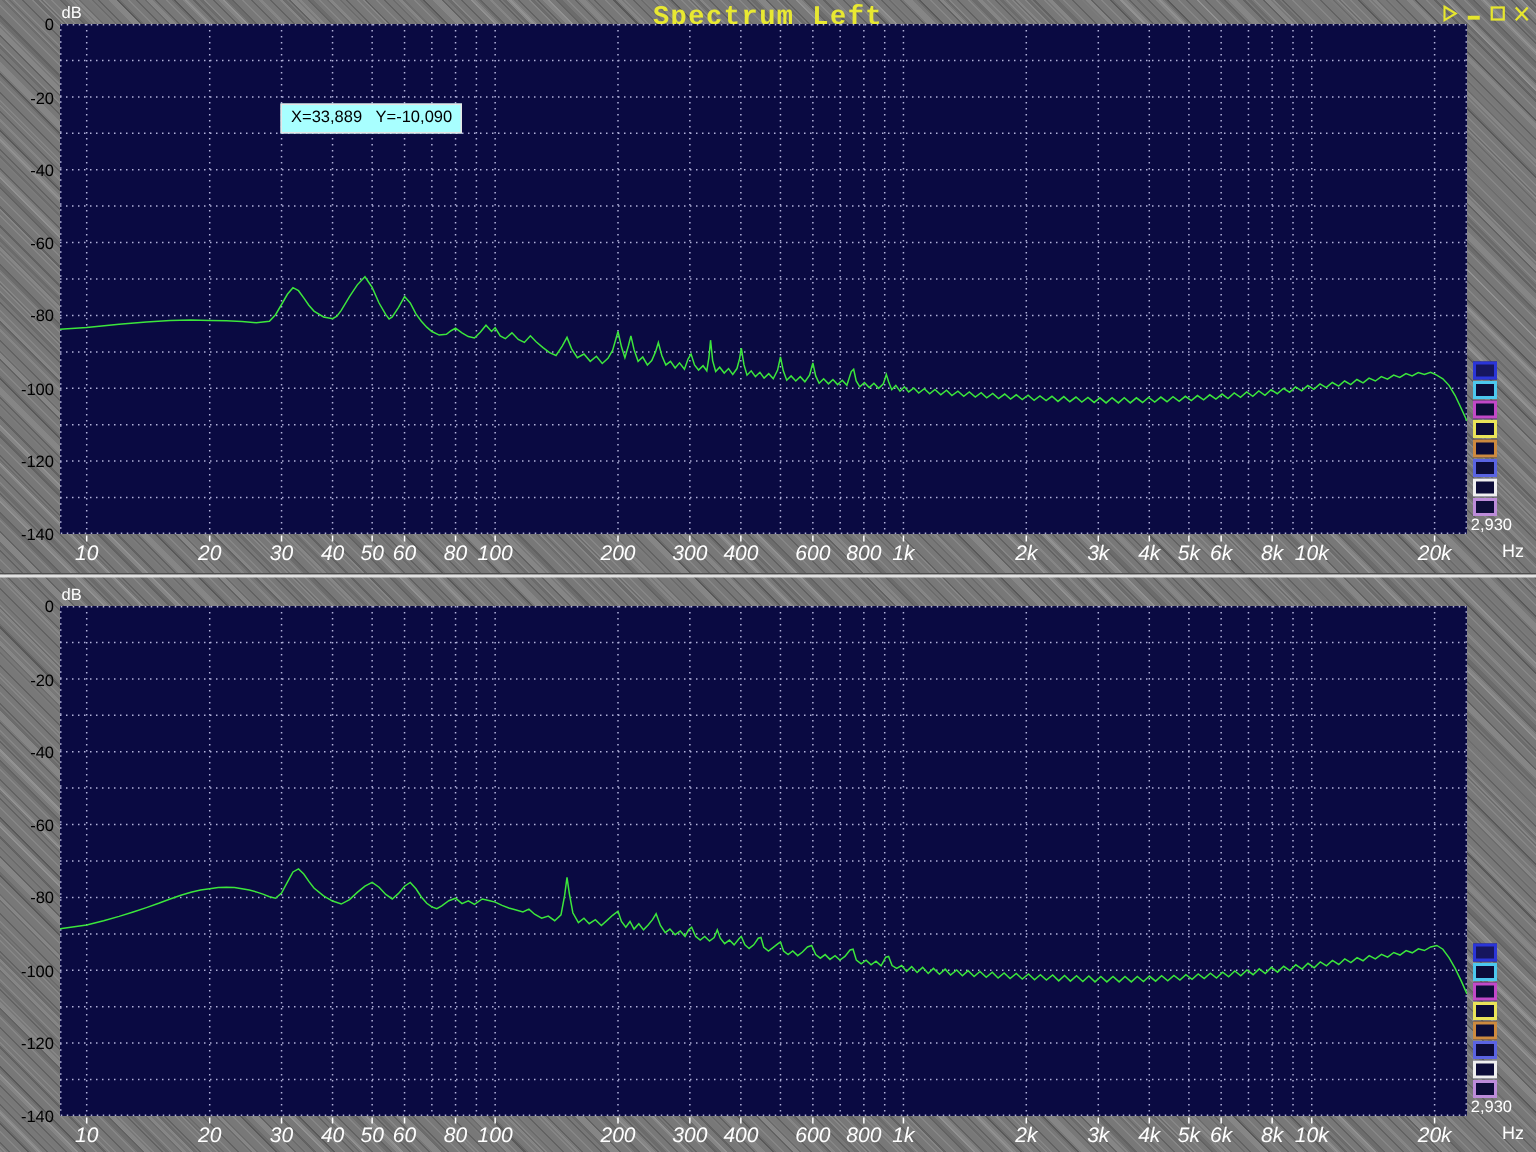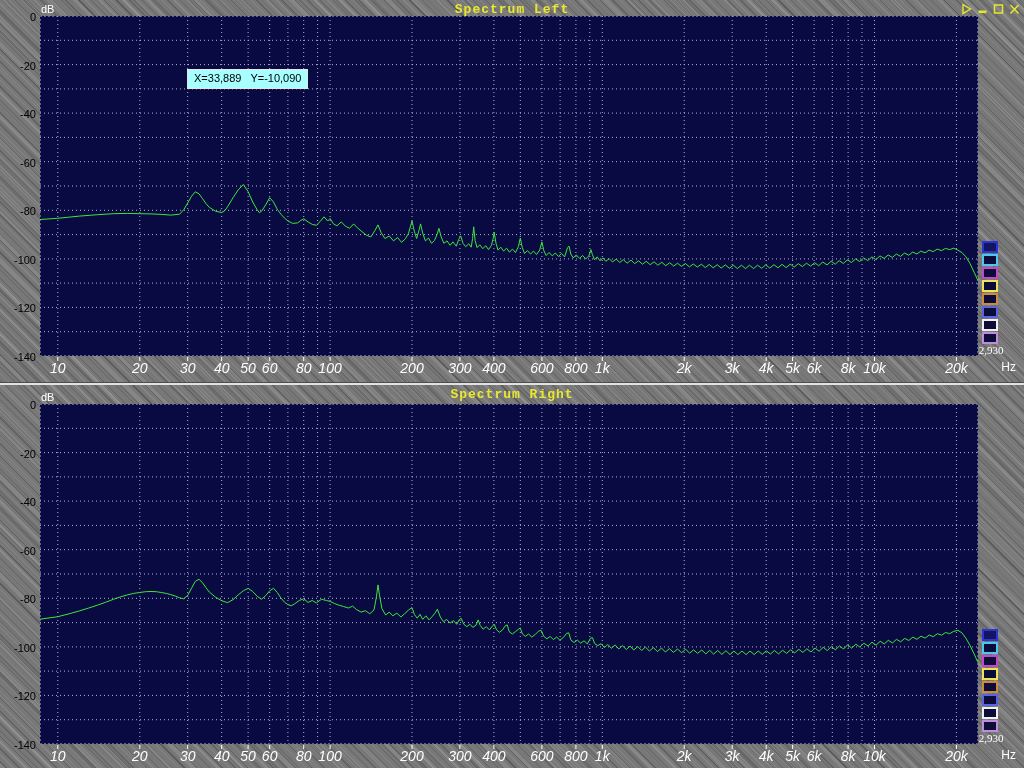--- a/index.html
+++ b/index.html
@@ -9,32 +9,32 @@
     background-image:
       repeating-linear-gradient(45deg, rgba(255,255,255,0.10) 0 1px, rgba(0,0,0,0) 1px 4px, rgba(0,0,0,0.18) 4px 5px, rgba(0,0,0,0) 5px 9px),
       repeating-linear-gradient(45deg, rgba(0,0,0,0.10) 0 2px, rgba(0,0,0,0) 2px 13px),
       repeating-linear-gradient(45deg, rgba(255,255,255,0.05) 0 3px, rgba(0,0,0,0.06) 3px 17px);
   }
   .panel{position:relative;width:1024px;box-sizing:border-box;--pt:16px;}
   .panel.upper{height:383px;border-bottom:1px solid #4e4e4e;}
   .panel.lower{height:385px;border-top:2px solid #e2e2e2;--pt:19px;}
   .title{position:absolute;top:2px;left:0;width:100%;text-align:center;
     font-family:"Liberation Mono","DejaVu Sans Mono",monospace;font-weight:bold;
-    font-size:13px;letter-spacing:1px;color:#e8e832;}
+    font-size:18px;letter-spacing:1px;color:#e8e832;}
   .unit-db{position:absolute;left:41px;top:calc(var(--pt) - 13px);color:#ffffff;font-size:11px;}
   .plot-area{position:absolute;left:40px;top:var(--pt);width:938px;height:346px;}
   .plot-svg{display:block;}
   .grid{stroke:#b2b2da;stroke-width:1;stroke-dasharray:1 3;fill:none;}
   .ylab{position:absolute;left:0;width:36px;text-align:right;color:#000;font-size:11px;}
   .xlabels{position:absolute;left:0;top:calc(var(--pt) + 344px);width:100%;height:14px;}
   .xlab{position:absolute;transform:translateX(-50%);color:#fff;font-size:14px;top:0;font-style:italic;}
   .hz{position:absolute;left:990px;width:26px;text-align:right;color:#fff;font-size:12px;
     top:calc(var(--pt) + 344px);}
-  .readout{position:absolute;left:974px;width:34px;text-align:center;color:#fff;font-size:11px;
-    top:calc(var(--pt) + 328px);font-family:Liberation Serif, serif;}
+  .readout{position:absolute;left:974px;width:34px;text-align:right;color:#fff;font-size:11px;
+    top:calc(var(--pt) + 328px);}
   .swatches{position:absolute;left:982px;top:calc(var(--pt) + 225px);
     display:flex;flex-direction:column;gap:1px;}
   .swatch{width:12px;height:8px;border:2px solid;}
   .tooltip{position:absolute;left:147px;top:53px;background:#a8ffff;border:1px solid #e6e6e6;
     color:#000;font-size:11px;line-height:15px;padding:1px 6px 2px 6px;white-space:pre;}
   .controls{position:absolute;top:3px;right:4px;display:flex;gap:5px;align-items:center;height:12px;}
   .wc{display:block;width:11px;height:12px;cursor:pointer;}
   .wc svg{display:block;}
 </style>
 </head>
@@ -179,21 +179,20 @@
       <div class="swatch" style="border-color: rgb(234, 228, 88); background: rgb(12, 12, 56);"></div>
       <div class="swatch" style="border-color: rgb(205, 138, 62); background: rgb(12, 12, 56);"></div>
       <div class="swatch" style="border-color: rgb(90, 100, 226); background: rgb(12, 12, 56);"></div>
       <div class="swatch" style="border-color: rgb(240, 240, 240); background: rgb(12, 12, 56);"></div>
       <div class="swatch" style="border-color: rgb(189, 140, 218); background: rgb(12, 12, 56);"></div>
     </div>
   <div class="readout">2,930</div>
 </div>
 
 <div class="panel lower">
-  <div class="title">Spectrum Right</div>
   <div class="unit-db">dB</div>
   <div class="ylabels">
       <span class="ylab" style="top: 14px;">0</span>
       <span class="ylab" style="top: 62.5714px;">-20</span>
       <span class="ylab" style="top: 111.143px;">-40</span>
       <span class="ylab" style="top: 159.714px;">-60</span>
       <span class="ylab" style="top: 208.286px;">-80</span>
       <span class="ylab" style="top: 256.857px;">-100</span>
       <span class="ylab" style="top: 305.429px;">-120</span>
       <span class="ylab" style="top: 354px;">-140</span>

